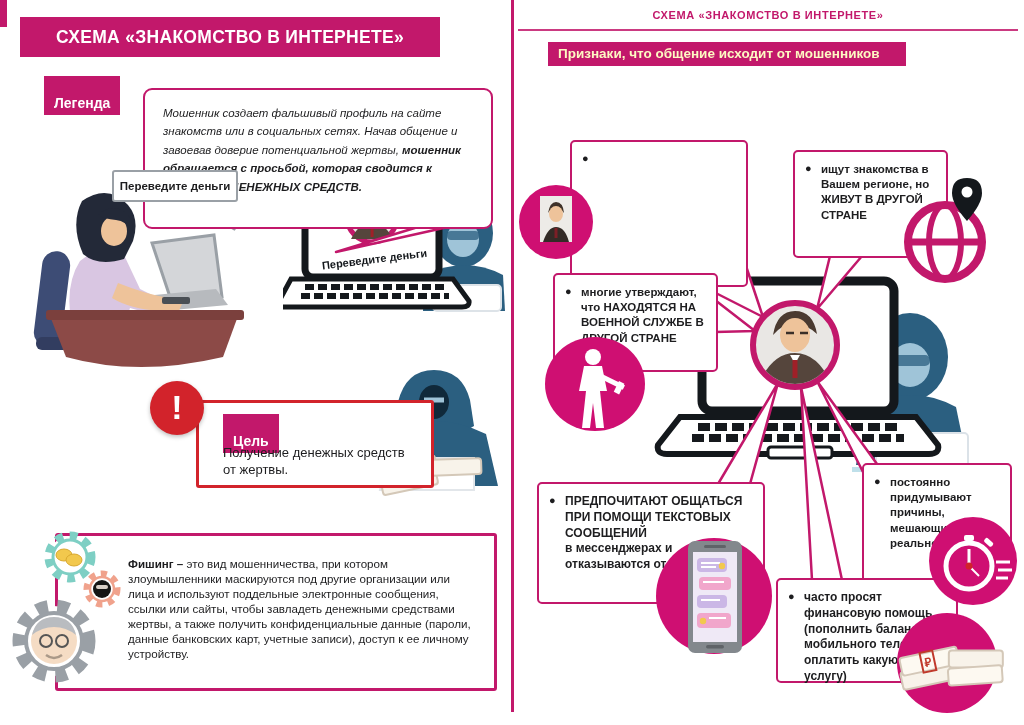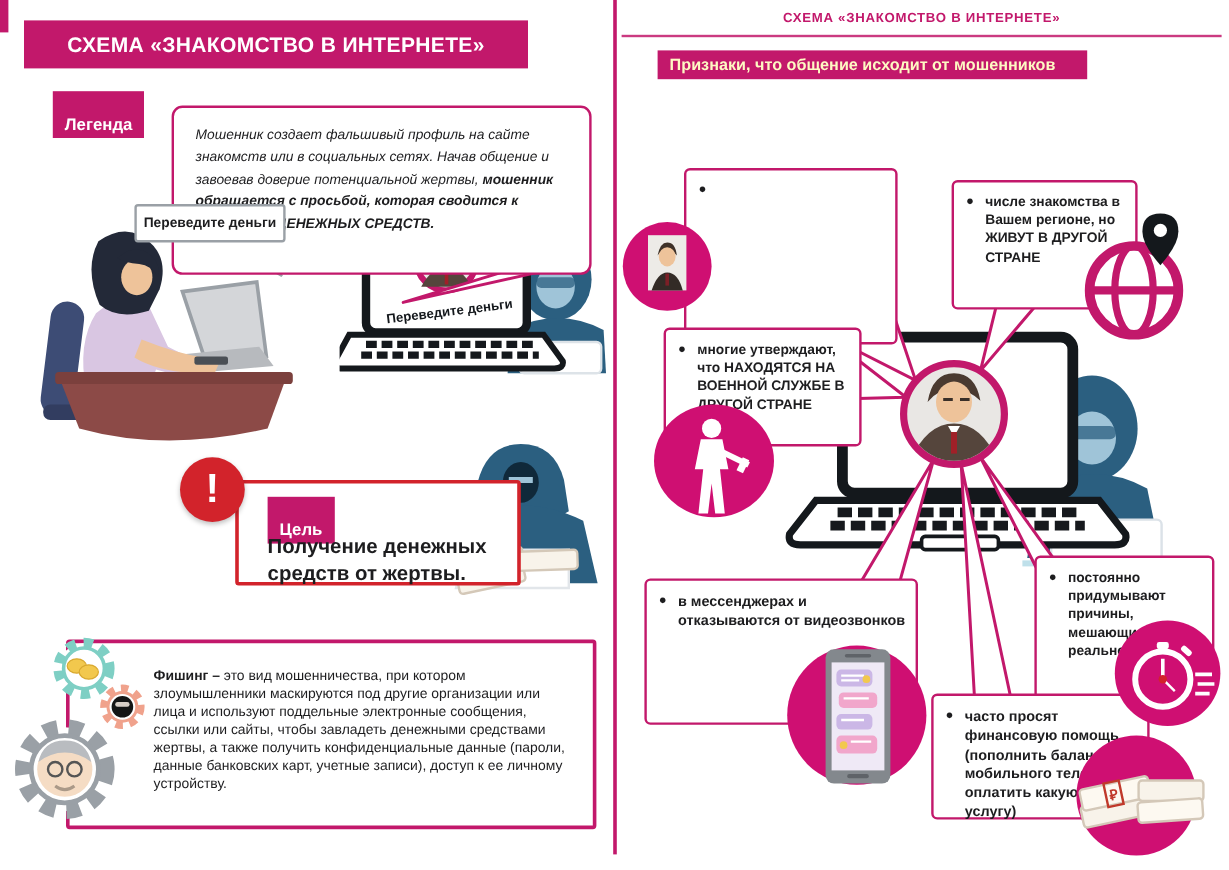--- a/index.html
+++ b/index.html
@@ -30,21 +30,21 @@
   .divider{background:var(--magenta)}
   .right-header{color:var(--magenta);font-weight:bold;font-size:11px;letter-spacing:.6px;text-align:center}
   .rule{background:var(--magenta);opacity:.85}
   .section-bar{background:var(--magenta);color:#fef9c3;font-weight:bold;font-size:13.5px;line-height:24px;height:24px;padding:0 10px}
   .intro{font-weight:bold;font-size:13px;line-height:1.35}
   .legend-text{font-style:italic;font-size:11.5px;line-height:1.6}
   .legend-text .b{font-weight:bold}
   .mech-p1{font-weight:bold;font-size:12px;line-height:1.32}
   .mech-p2{font-size:11.6px;line-height:1.3}
   .mech-p2 .b{font-weight:bold}
-  .goal-text{font-weight:bold;font-size:17px;line-height:1.3}
+  .goal-text{font-weight:normal;font-size:13px;line-height:1.3}
   .corner{background:var(--magenta)}
   svg text{font-family:"Liberation Sans",sans-serif}
 </style>
 </head>
 <body>
 
 <div class="page">
 
   <div class="abs corner lay3" style="left:0;top:0;width:7px;height:27px"></div>
 
@@ -192,21 +192,21 @@
     <path d="M26,59 q5,-15 13,-15 q9,0 13,15 z" fill="#332b26"></path>
     <rect x="37.5" y="45" width="3" height="10" fill="#7c1f26"></rect>
   </svg>
 
   <div class="abs callout lay3" style="left:570px;top:140px;width:178px;height:147px">
     <span class="bullet">●</span>
   </div>
 
   <div class="abs callout lay3" style="left:793px;top:150px;width:155px;height:108px">
     <span class="bullet">●</span>
-    <span>числе знакомства в Вашем регионе, но ЖИВУТ В ДРУГОЙ СТРАНЕ</span>
+    <span>ищут знакомства в Вашем регионе, но ЖИВУТ В ДРУГОЙ СТРАНЕ</span>
   </div>
 
   <svg class="abs lay4" style="left:893px;top:172px" width="112" height="122" viewBox="0 0 112 122">
     <circle cx="52" cy="70" r="37" fill="#fff" stroke="#c2186b" stroke-width="8"></circle>
     <ellipse cx="52" cy="70" rx="16" ry="37" fill="none" stroke="#c2186b" stroke-width="6"></ellipse>
     <line x1="15" y1="70" x2="89" y2="70" stroke="#c2186b" stroke-width="7"></line>
     <path d="M74,6 q15,0 15,15 q0,11 -15,28 q-15,-17 -15,-28 q0,-15 15,-15 z" fill="#14181c"></path>
     <circle cx="74" cy="20" r="5.5" fill="#fff"></circle>
   </svg>
 
@@ -220,20 +220,21 @@
     <g fill="#fff">
       <circle cx="50" cy="25" r="8"></circle>
       <path d="M41,34 h18 l5,25 h-7 l4,37 h-8 l-3,-25 -3,25 h-8 l4,-37 h-7 z"></path>
       <rect x="55" y="40" width="30" height="5" transform="rotate(26 55 40)"></rect>
       <rect x="76" y="49" width="6" height="12" transform="rotate(26 76 49)"></rect>
     </g>
   </svg>
 
   <div class="abs callout lay3" style="left:537px;top:482px;width:228px;height:122px;font-size:12px">
     <span class="bullet">●</span>
+    <span style="display:block">ПРЕДПОЧИТАЮТ ОБЩАТЬСЯ ПРИ ПОМОЩИ ТЕКСТОВЫХ СООБЩЕНИЙ</span>
     <span style="display:block">в мессенджерах и отказываются от видеозвонков</span>
   </div>
 
   <svg class="abs lay4" style="left:652px;top:533px" width="124" height="130" viewBox="0 0 124 130">
     <circle cx="62" cy="63" r="58" fill="#cf0f72"></circle>
     <rect x="36" y="8" width="54" height="112" rx="7" fill="#83888d"></rect>
     <rect x="52" y="12" width="22" height="3" rx="1.5" fill="#5f6368"></rect>
     <rect x="41" y="19" width="44" height="90" fill="#efe9f6"></rect>
     <rect x="45" y="25" width="30" height="14" rx="4" fill="#cbb7e6"></rect>
     <line x1="49" y1="30" x2="68" y2="30" stroke="#fff" stroke-width="2"></line>

